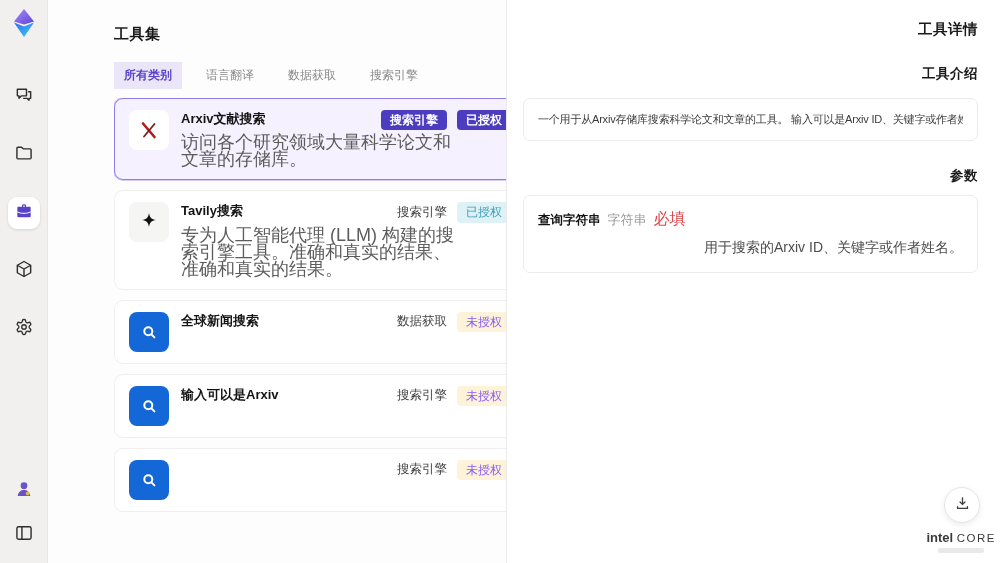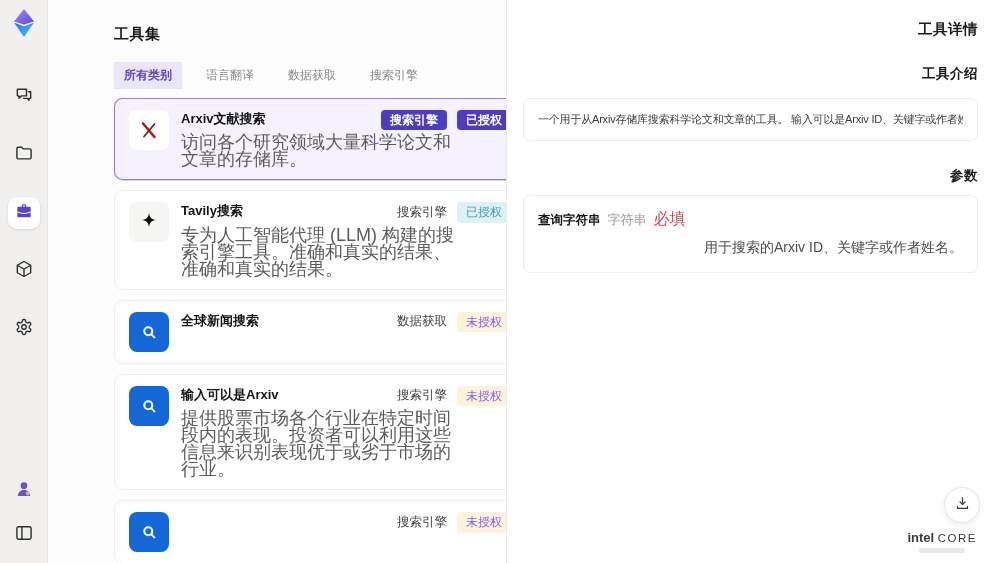--- a/index.html
+++ b/index.html
@@ -58,21 +58,21 @@
   .param-name { font-size:12.5px; font-weight:bold; color:#141414; }
   .param-type { font-size:13px; color:#999; }
   .param-required { font-size:16px; color:#e0474d; }
   .param-desc { margin-top:9px; font-size:14px; color:#4d4d4d; }
 
   
   .fab { position:absolute; right:20px; bottom:40px; width:36px; height:36px; border-radius:50%;
     background:#fff; border:1px solid #e6e6e6; box-shadow:0 2px 6px rgba(0,0,0,.08);
     display:flex; align-items:center; justify-content:center; cursor:pointer; color:#3c3c3c; }
   .fab svg { width:17px; height:17px; }
-  .brand { position:absolute; right:23px; bottom:10px; text-align:center; }
+  .brand { position:absolute; right:4px; bottom:10px; text-align:center; }
   .brand-text { font-size:13px; color:#3a3a3a; }
   .brand-intel { font-weight:bold; letter-spacing:0; }
   .brand-core { font-weight:normal; letter-spacing:1.5px; font-size:11.5px; }
   .brand-sub { margin:2px auto 0; width:46px; height:5px; background:#e9e9e9; border-radius:2px; }
 </style>
 </head>
 <body>
 
 <div class="stage">
 
@@ -217,21 +217,20 @@
             </svg>
         </div>
         <div class="card-main">
           <div class="card-top">
             <span class="card-title">输入可以是Arxiv</span>
             <span class="card-meta">
               <span class="cat-text">搜索引擎</span>
               <span class="pill yellow">未授权</span>
             </span>
           </div>
-          <div class="card-desc">提供股票市场各个行业在特定时间段内的表现。投资者可以利用这些信息来识别表现优于或劣于市场的行业。</div>
         </div>
       </div>
 
       <div class="card">
         <div class="card-icon blue">
           <svg viewBox="0 0 24 24" fill="none">
               <rect x="4" y="4" width="16" height="16" rx="3.5" fill="#1467d6"></rect>
               <circle cx="11.3" cy="11.3" r="4" stroke="#fff" stroke-width="2"></circle>
               <path d="M14.4 14.4l3 3" stroke="#fff" stroke-width="2" stroke-linecap="round"></path>
             </svg>

